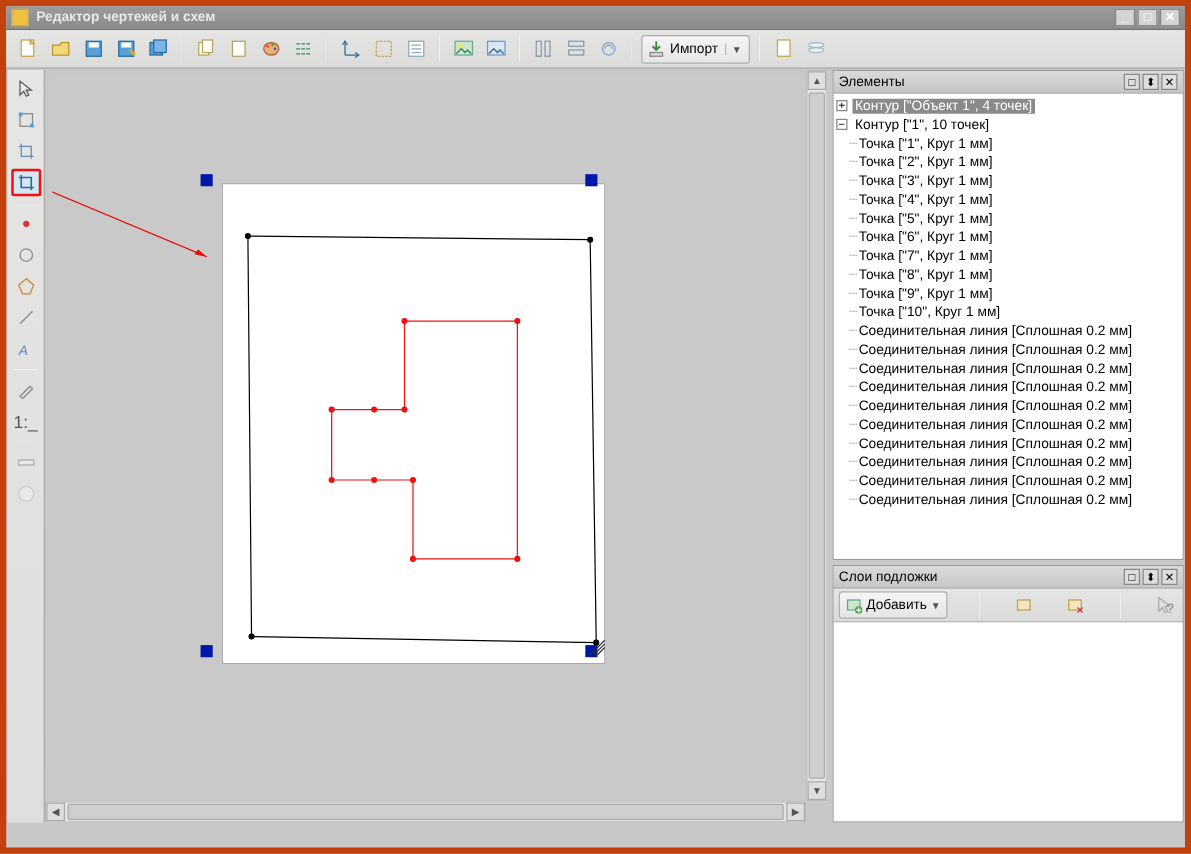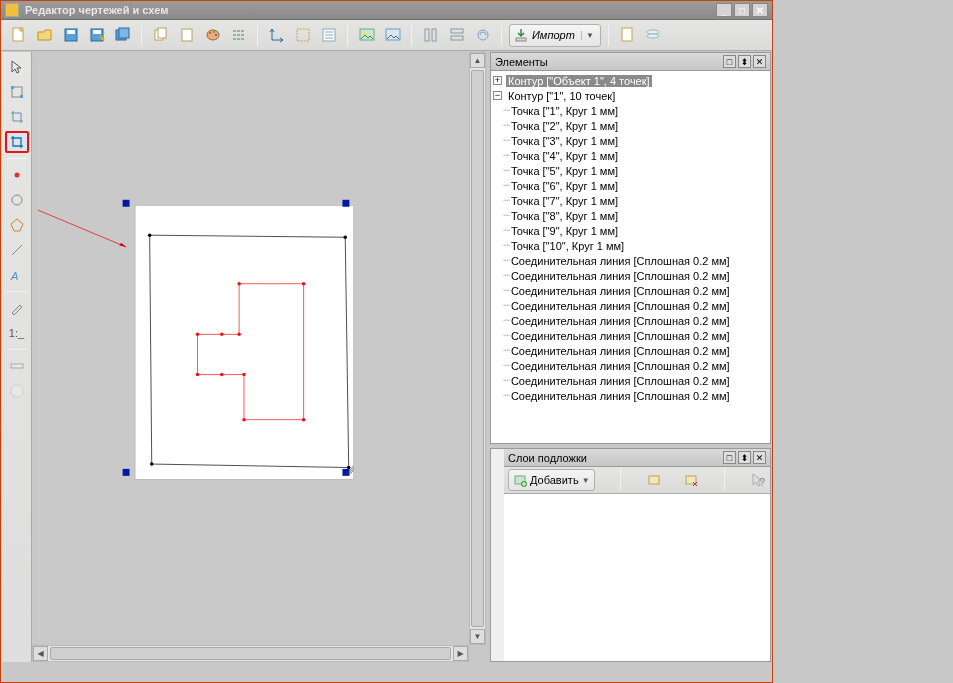--- a/index.html
+++ b/index.html
@@ -1,25 +1,25 @@
 <!DOCTYPE html>
 <html><head>
 <meta charset="utf-8">
 <style>
 * { box-sizing: border-box; margin: 0; padding: 0; font-family: Tahoma, sans-serif; font-size: 11px; }
 body { width: 953px; height: 683px; background: #c8c8c8; overflow: hidden; }
-.window { position: absolute; left: 0; top: 0; width: 773px; height: 683px; background: #c8c8c8; border: 1px solid #c2410c; }
+.window { position: absolute; left: 0; top: 0; width: 953px; height: 683px; background: #c8c8c8; border: 5px solid #c2410c; }
 .titlebar { height: 19px; background: linear-gradient(#9b9b9b,#8a8a8a); display: flex; align-items: center; padding: 0 4px; color: #fff; border-bottom: 1px solid #6f6f6f; }
 .titlebar-icon { width: 14px; height: 14px; background: #f0c040; border: 1px solid #aa8; margin-right: 6px; }
 .titlebar-text { flex: 1; font-weight: 700; color: #e8e8e8; }
 .winbtn { width: 16px; height: 14px; background: #d4d4d4; border: 1px solid #888; margin-left: 2px; display: flex; align-items: center; justify-content: center; font-weight: bold; font-size: 10px; }
 .toolbar { height: 31px; background: linear-gradient(#e5e5e3,#dbdbd9); border-bottom: 1px solid #aaa; display: flex; align-items: center; padding: 2px 6px; gap: 3px; }
 .tb-sep { width: 1px; height: 22px; background: #b0b0b0; margin: 0 4px; border-right: 1px solid #f2f2f2; }
 .tb-btn { width: 23px; height: 23px; display:flex; align-items:center; justify-content:center; border-radius:2px; }
-.tb-import { height: 23px; padding: 0 6px 0 4px; display:flex; align-items:center; gap:4px; border:1px solid #b0b0b0; border-radius:3px; background:linear-gradient(#f5f5f5,#e5e5e5);font-style:italic; }
+.tb-import { height: 23px; padding: 0 6px 0 4px; display:flex; align-items:center; gap:4px; border:1px solid #b0b0b0; border-radius:3px; background:linear-gradient(#f5f5f5,#e5e5e5); }
 .tb-import .arr { font-size: 8px; color:#555; border-left:1px solid #bbb; padding-left:4px; margin-left:2px;}
 .main { position: absolute; left: 1px; top: 51px; right: 1px; bottom: 20px; display: flex; background:#c8c8c8; }
 .left-tools { width: 30px; background: linear-gradient(#e5e5e3,#dedede); border-right:1px solid #aaa; padding: 4px 2px; display:flex; flex-direction:column; align-items:center; gap:3px; }
 .lt-btn { width: 24px; height: 22px; display:flex; align-items:center; justify-content:center; border-radius:2px; }
 .lt-btn.active { border:2px solid #e11; background:#d6e6f2; }
 .lt-sep { width:20px; height:1px; background:#b5b5b5; border-bottom:1px solid #f2f2f2; margin:2px 0;}
 .canvas-area { flex:1; position:relative; background:#c8c8c8; }
 .canvas { position:absolute; left:6px; top:6px; right:18px; bottom:18px; background:#c9c9c9; }
 .vscroll { position:absolute; right:0; top:0; width:17px; bottom:17px; background:#e4e4e4; border:1px solid #bbb; }
 .vscroll .thumb { position:absolute; top:17px; bottom:17px; left:1px; right:1px; background:#cfcfcf; border:1px solid #aaa; border-radius:2px; }
@@ -31,21 +31,21 @@
 .panel-hdr { height:18px; background:linear-gradient(#dadada,#c6c6c6); border-bottom:1px solid #9a9a9a; display:flex; align-items:center; padding:0 4px; font-weight:400; }
 .panel-hdr .title { flex:1; }
 .panel-hdr .pbtn { width:13px; height:13px; border:1px solid #888; margin-left:2px; display:flex;align-items:center;justify-content:center; font-size:9px; background:#ddd;}
 .tree { flex:1; background:#fff; overflow:auto; padding:2px; }
 .tree-row { height:15px; display:flex; align-items:center; white-space:nowrap; }
 .tree-row .exp { width:9px; height:9px; border:1px solid #888; display:inline-flex;align-items:center;justify-content:center; font-size:9px; line-height:1; margin-right:4px; background:#fff;}
 .tree-row .dots { color:#999; margin-right:0px; letter-spacing:-1px;}
 .tree-row.selected .lbl { background:#8a8a8a; color:#fff; padding:0 2px;}
 .tree-row .lbl { padding:0 2px; }
 .panel-elem { height: 392px; }
-.panel-layers { flex:1; min-height:150px;padding-left:13px; }
+.panel-layers { flex:1; min-height:150px; }
 .layer-tb { height:27px; background:linear-gradient(#e5e5e3,#dbdbd9); border-bottom:1px solid #aaa; display:flex; align-items:center; padding:2px 4px; gap:21px;}
 .layer-body { flex:1; background:#fff; }
 .add-btn { height:22px; padding:0 4px; display:flex;align-items:center; gap:3px; border:1px solid #b0b0b0; border-radius:3px; background:linear-gradient(#f5f5f5,#e5e5e5); }
 .statusbar { position:absolute; left:1px; right:1px; bottom:1px; height:19px; background:linear-gradient(#e7e7e7,#dcdcdc); border-top:1px solid #aaa; display:flex; align-items:center; }
 .statusbar .seg { padding:0 8px; height:100%; display:flex;align-items:center; border-right:1px solid #b8b8b8; }
 .statusbar select { height:17px; width:160px; border:1px solid #888; background:#fff; font-size:11px;}
 .statusbar .coord { flex:0 0 auto; }
 .statusbar .rest { flex:1; }
 svg { display:block; }
 </style>
@@ -243,21 +243,21 @@
             <text x="1" y="12" font-size="13" font-style="italic" font-family="serif" fill="#5a8ad0">A</text>
           </svg>
         </span>
       <span class="lt-sep"></span>
       <span class="lt-btn">
           <svg width="14" height="14">
             <path d="M2 12l8-8 2 2-8 8z" fill="#ddd" stroke="#888"></path>
           </svg>
         </span>
       <span class="lt-btn">
-          <span style="font-size:11px;color:#555">1:_</span>
+          <span style="font-size:14px;color:#555">1:_</span>
         </span>
       <span class="lt-sep"></span>
       <span class="lt-btn">
           <svg width="14" height="14">
             <rect x="1" y="5" width="12" height="4" fill="#e8e8e8" stroke="#aaa"></rect>
           </svg>
         </span>
       <span class="lt-btn">
           <svg width="14" height="14">
             <circle cx="7" cy="7" r="6" fill="#e8e8e8" stroke="#ccc"></circle>

